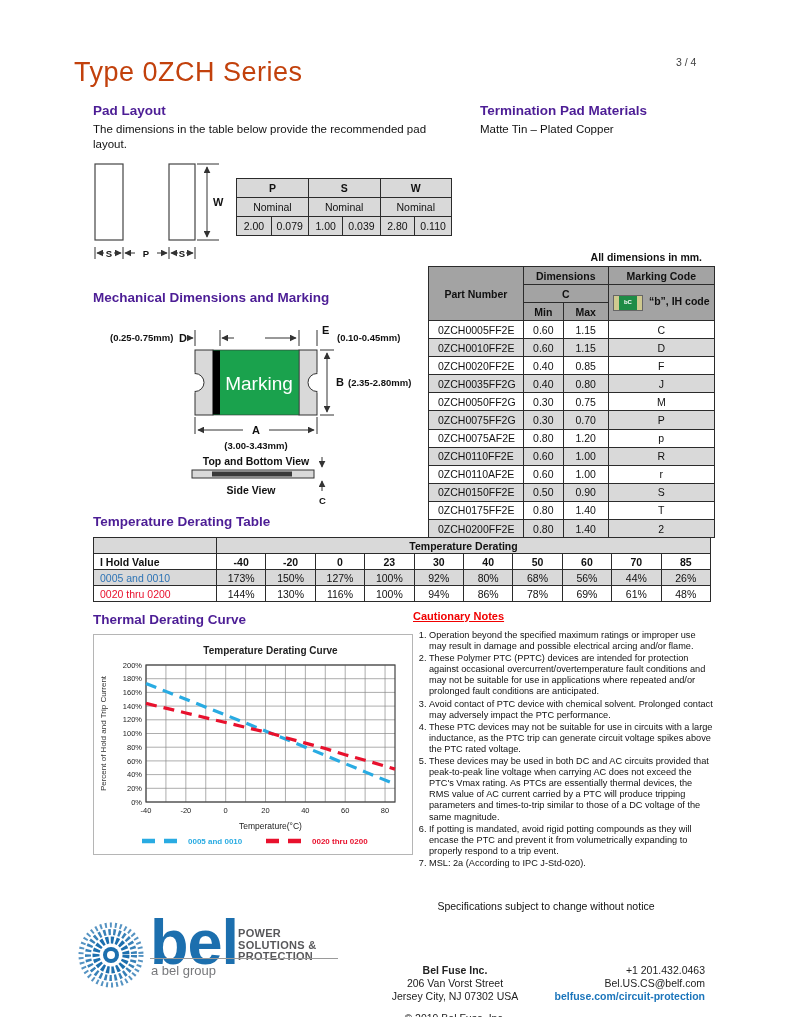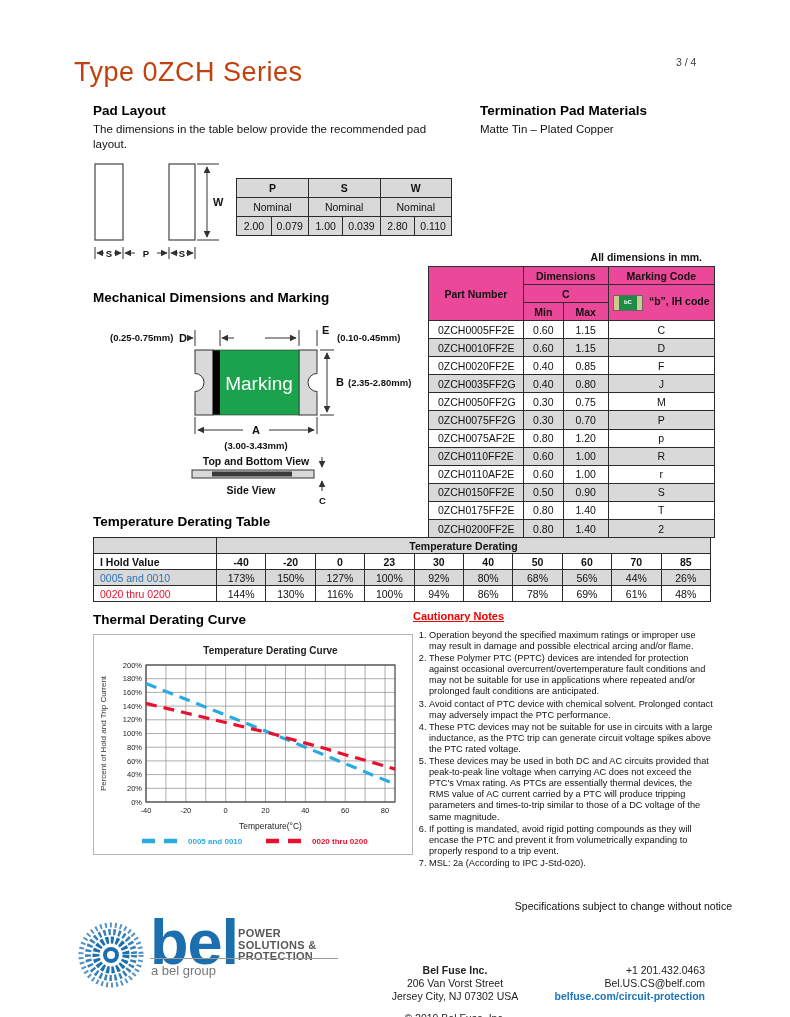--- a/index.html
+++ b/index.html
@@ -3,34 +3,34 @@
 <meta charset="utf-8">
 <style>
   html,body{margin:0;padding:0;background:#ffffff;}
   #page{position:relative;width:790px;height:1017px;background:#fff;overflow:hidden;
         font-family:"Liberation Sans",sans-serif;color:#1a1a1a;}
   .abs{position:absolute;}
   
   .doc-title{font-size:27px;color:#c2410c;letter-spacing:.5px;}
   .page-num{font-size:10.5px;color:#404040;}
   
-  .sec-h{font-size:13.5px;font-weight:bold;color:#000000;}
+  .sec-h{font-size:13.5px;font-weight:bold;color:#4c1d95;}
   .body-txt{font-size:11.5px;line-height:15px;color:#111;}
   
   table{border-collapse:collapse;font-size:10.5px;color:#111;}
   td,th{border:1px solid #2b2b2b;text-align:center;padding:0 2px;font-weight:normal;}
   th{font-weight:bold;}
   .gbg{background:#d9d9d9;}
   
   #pad-table{width:216px;}
   #pad-table td,#pad-table th{height:18px;width:36px;}
   #pad-table .vals td{background:#d9d9d9;}
   
   #part-table{width:287px;}
-  #part-table th{background:#ec4899;height:17px;margin-left:8px;}
+  #part-table th{background:#a3a3a3;height:17px;margin-left:8px;}
   #part-table td{height:17.1px;}
   #part-table td:first-child{text-align:left;padding-left:9px;}
   #part-table tbody tr:nth-child(even) td{background:#d9d9d9;}
   .mark-cell{vertical-align:middle;}
   .mark-flex{display:flex;align-items:flex-start;justify-content:center;gap:6px;}
   .chipicon{display:inline-flex;width:28px;height:14px;border:1px solid #666;align-items:stretch;}
   .chipicon .end{width:5px;background:#cfc98f;}
   .chipicon .mid{flex:1;background:#1E8C46;color:#fff;font-size:6px;line-height:12px;text-align:center;}
   
   #temp-table{width:618px;table-layout:fixed;}
@@ -418,21 +418,21 @@
   </svg>
   <div class="abs bel-word" style="left:150px;top:922px;">bel</div>
   <div class="abs tagline" style="left:238px;top:928px;">
     <div>POWER</div>
     <div>SOLUTIONS &amp;</div>
     <div>PROTECTION</div>
   </div>
   <div class="abs logo-rule" style="left:150px;top:958px;width:188px;"></div>
   <div class="abs bel-sub" style="left:151px;top:963px;">a bel group</div>
 
-  <div class="abs spec-note" style="left:432px;top:900px;width:300px;text-align:right;">Specifications subject to change without notice</div>
+  <div class="abs spec-note" style="left:396px;top:900px;width:300px;text-align:center;">Specifications subject to change without notice</div>
 
   <div class="abs foot-txt" style="left:390px;top:936px;width:130px;text-align:center;">
     <div class="b">Bel Fuse Inc.</div>
     <div>206 Van Vorst Street</div>
     <div>Jersey City, NJ 07302 USA</div>
   </div>
   <div class="abs foot-txt" style="left:520px;top:936px;width:185px;text-align:right;">
     <div>+1 201.432.0463</div>
     <div>Bel.US.CS@belf.com</div>
     <div class="link">belfuse.com/circuit-protection</div>

